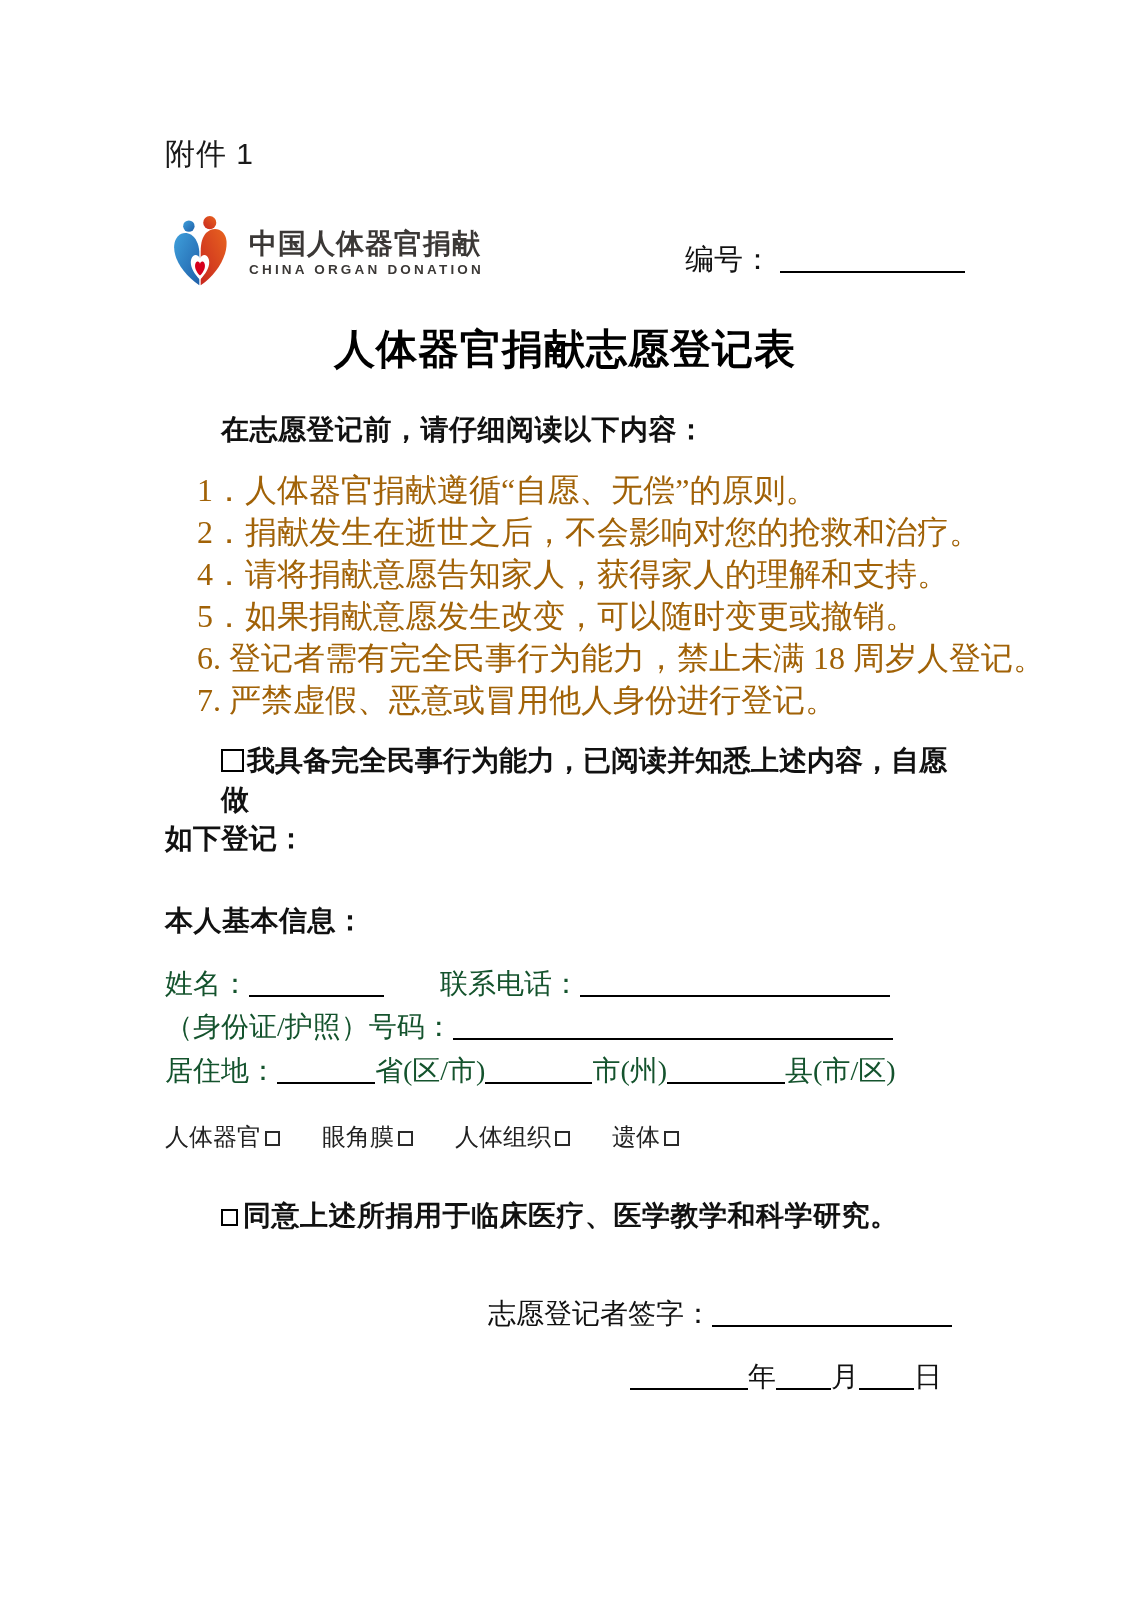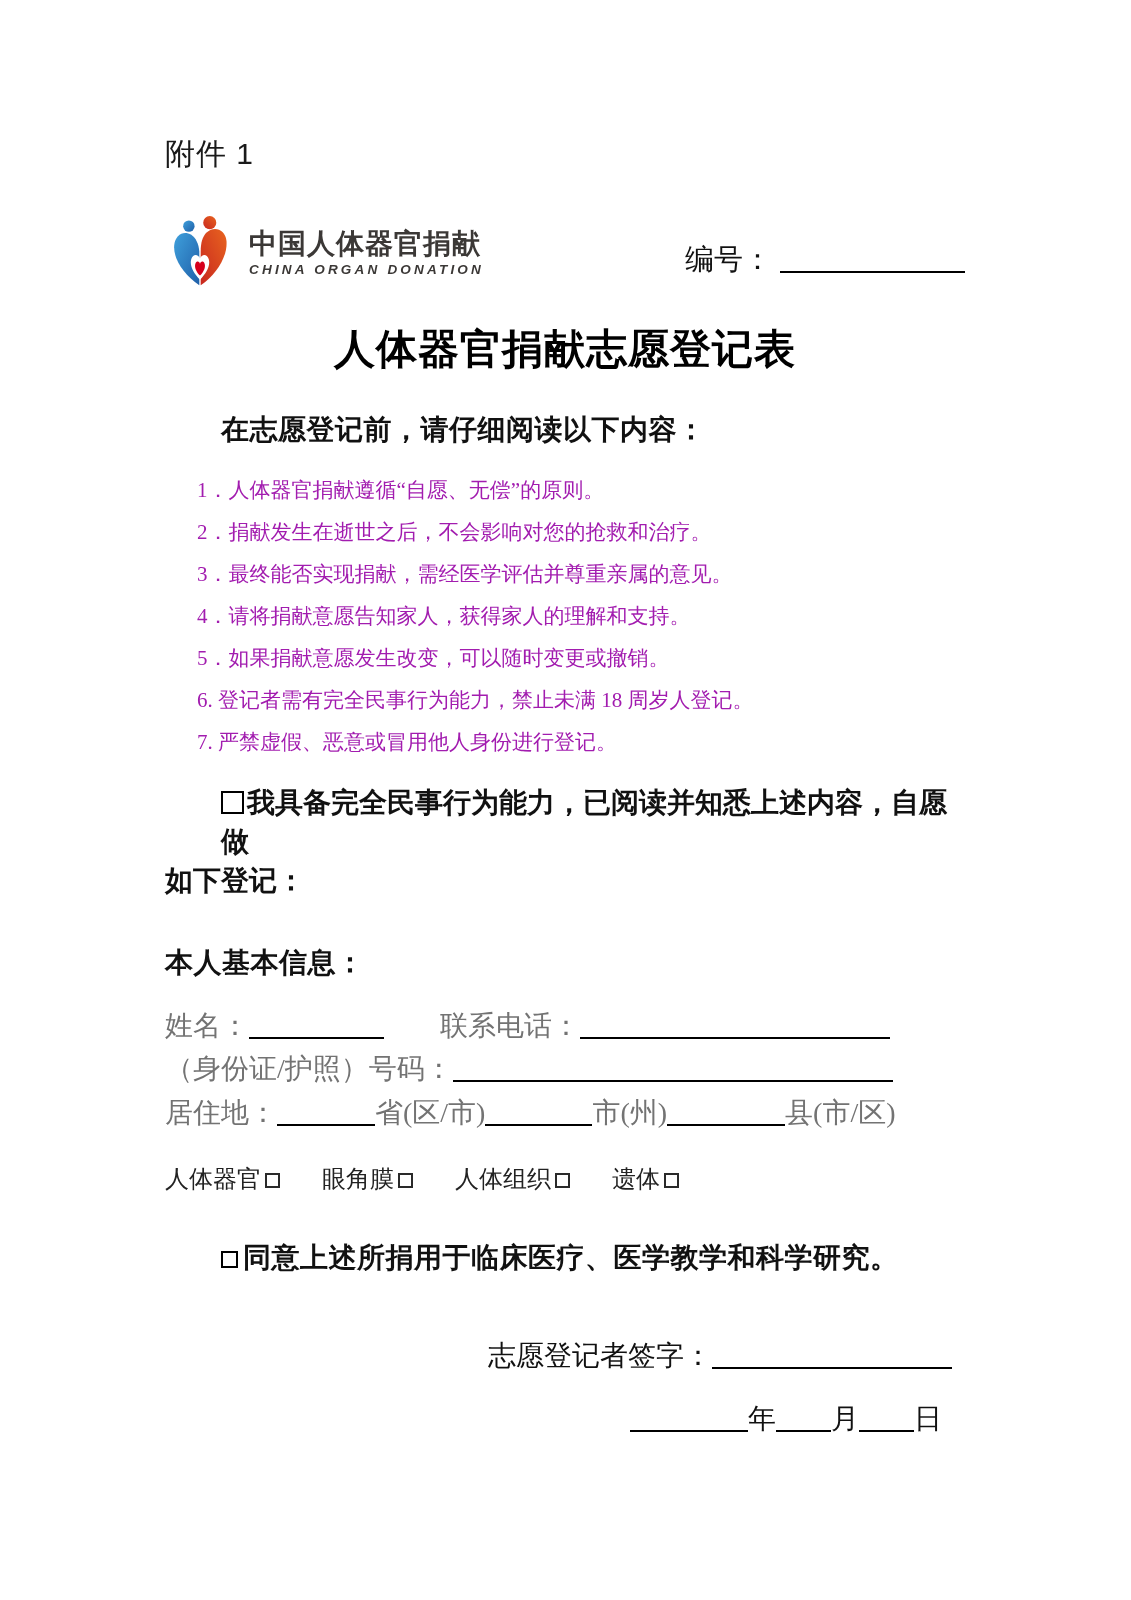--- a/index.html
+++ b/index.html
@@ -16,46 +16,46 @@
   }
   .sans { font-family:"Liberation Sans","DejaVu Sans",sans-serif; }
 
   .attachment { font-size:30px; color:#1a1a1a; letter-spacing:1px; }
 
   .logo-row { position:relative; margin-top:40px; height:80px; }
   .logo-block { display:flex; align-items:center; gap:14px; }
   .logo-mark { width:70px; height:78px; flex:0 0 auto; }
   .logo-text { display:flex; flex-direction:column; justify-content:center; }
   .logo-cn { font-size:28px; font-weight:bold; color:#3b3836; letter-spacing:1px; line-height:30px; }
-  .logo-en { font-size:13.5px; font-weight:bold; color:#3b3836; letter-spacing:3.2px; line-height:18px; margin-top:2px;font-style:italic; }
+  .logo-en { font-size:13.5px; font-weight:bold; color:#3b3836; letter-spacing:3.2px; line-height:18px; margin-top:2px; }
 
   .serial { position:absolute; left:520px; top:24px; font-size:29px; white-space:nowrap;text-align:center; }
   .blank { display:inline-block; border-bottom:2px solid #000; height:30px; vertical-align:baseline; transform:translateY(4px); }
   .serial .blank { width:185px; margin-left:8px; }
 
   .title { margin-top:30px; text-align:center; font-size:41px; font-weight:bold; color:#000; letter-spacing:1px; line-height:48px; }
 
   .intro-heading { margin-top:38px; font-size:28px; font-weight:bold; text-indent:2em; letter-spacing:0.5px; }
 
   .notice-list { margin-top:20px; padding-left:2em; }
-  .notice-item { font-size:21px; line-height:42px; white-space:nowrap; color:#a21caf; }
+  .notice-item { font-size:32px; line-height:42px; white-space:nowrap; color:#a16207; }
 
   .consent { margin-top:20px; font-size:28px; font-weight:bold; line-height:39px; }
   .consent .l1 { text-indent:0; padding-left:2em; }
 
   .cb { display:inline-block; border:2px solid #000; background:#fff; }
   .cb.lg { width:23px; height:23px; transform:translateY(2px); margin-right:3px; border-width:2.5px; }
   .cb.md { width:17px; height:17px; transform:translateY(1px); margin-right:5px; }
   .cb.sm { width:15px; height:15px; border-width:2px; border-color:#2a2a2a; transform:translateY(1px); margin-left:4px; }
 
   .section-heading { font-size:28px; font-weight:bold; letter-spacing:0.5px; }
   .sh-basic { margin-top:44px; }
   .sh-donate { margin-top:40px; }
 
-  .field-line { font-size:28px; line-height:40px; white-space:nowrap; color:#737373; }
+  .field-line { font-size:28px; line-height:40px; white-space:nowrap; color:#14532d; }
   .fl-name { margin-top:23px; }
   .fl-id { margin-top:2px; }
   .fl-res { margin-top:3px; }
   .b-name { width:135px; }
   .b-phone { width:310px; }
   .gap-phone { display:inline-block; width:56px; }
   .b-id { width:440px; }
   .b-res1 { width:98px; }
   .b-res2 { width:107px; }
   .b-res3 { width:118px; }
@@ -110,21 +110,20 @@
     </div>
   </div>
 
   <div class="title sans">人体器官捐献志愿登记表</div>
 
   <div class="intro-heading">在志愿登记前，请仔细阅读以下内容：</div>
 
   <div class="notice-list">
     <div class="notice-item">1．人体器官捐献遵循“自愿、无偿”的原则。</div>
     <div class="notice-item">2．捐献发生在逝世之后，不会影响对您的抢救和治疗。</div>
-    <div class="notice-item">3．最终能否实现捐献，需经医学评估并尊重亲属的意见。</div>
     <div class="notice-item">4．请将捐献意愿告知家人，获得家人的理解和支持。</div>
     <div class="notice-item">5．如果捐献意愿发生改变，可以随时变更或撤销。</div>
     <div class="notice-item">6. 登记者需有完全民事行为能力，禁止未满 18 周岁人登记。</div>
     <div class="notice-item">7. 严禁虚假、恶意或冒用他人身份进行登记。</div>
   </div>
 
   <div class="consent">
     <div class="l1"><span class="cb lg"></span><span>我具备完全民事行为能力，已阅读并知悉上述内容，自愿做</span></div>
     <div class="l2">如下登记：</div>
   </div>

